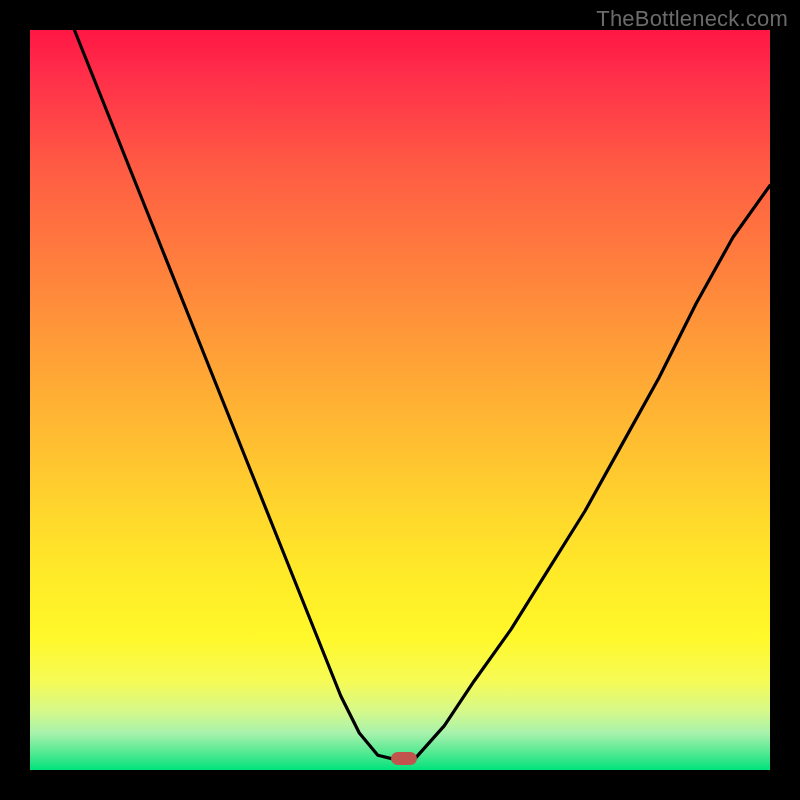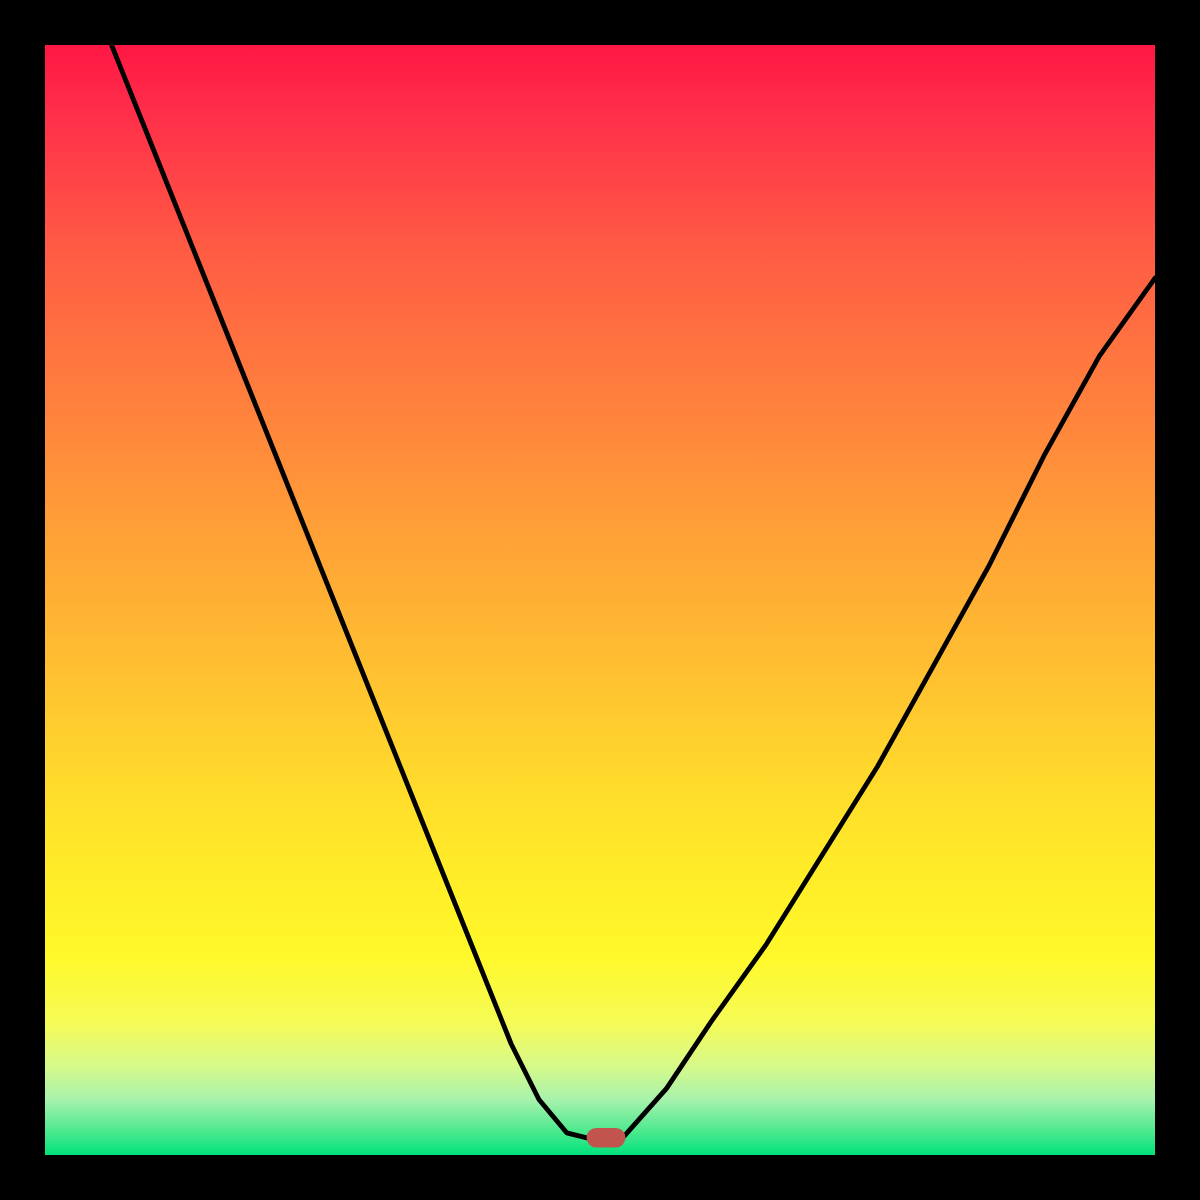--- a/index.html
+++ b/index.html
@@ -74,13 +74,14 @@
 </head>
 <body>
 
 <div class="frame">
   <div class="plot">
     <svg class="curve" viewBox="0 0 740 740" preserveAspectRatio="none">
       <path id="curve-path" fill="none" stroke="#000" stroke-width="3.2" stroke-linecap="round" stroke-linejoin="round" d="M 44.40 0.00 L 74.00 74.00 L 103.60 148.00 L 133.20 222.00 L 162.80 296.00 L 192.40 370.00 L 222.00 444.00 L 251.60 518.00 L 281.20 592.00 L 310.80 666.00 L 329.30 703.00 L 347.80 725.20 L 362.60 728.90 L 362.60 728.90 L 384.80 728.90 L 384.80 728.90 L 414.40 695.60 L 444.00 651.20 L 481.00 599.40 L 518.00 540.20 L 555.00 481.00 L 592.00 414.40 L 629.00 347.80 L 666.00 273.80 L 703.00 207.20 L 740.00 155.40"></path>
     </svg>
     <div class="marker" id="min-marker" style="left: 360.7px; top: 722.4px;"></div>
   </div>
+  <div class="watermark">TheBottleneck.com</div>
 </div>
 
 </body></html>

